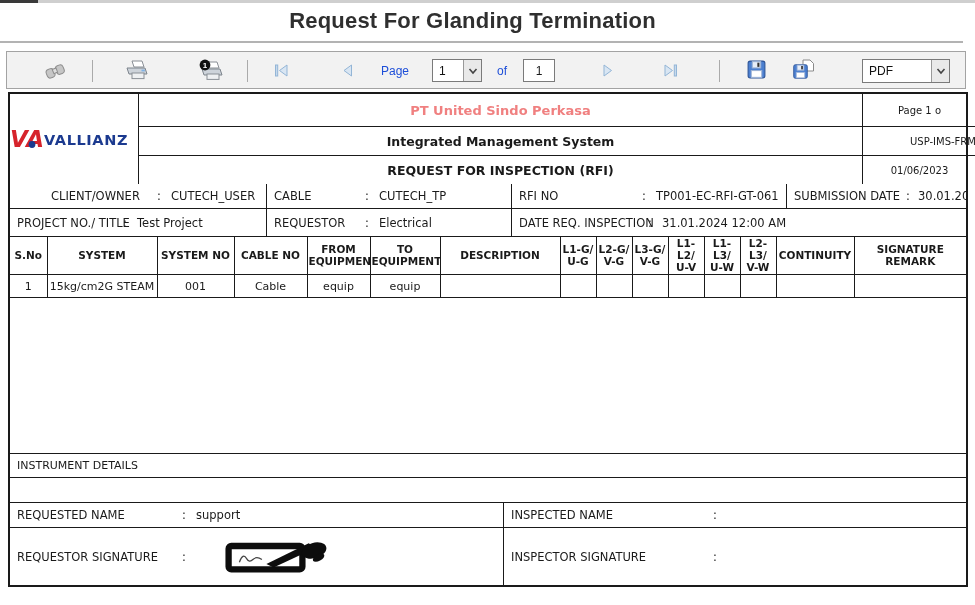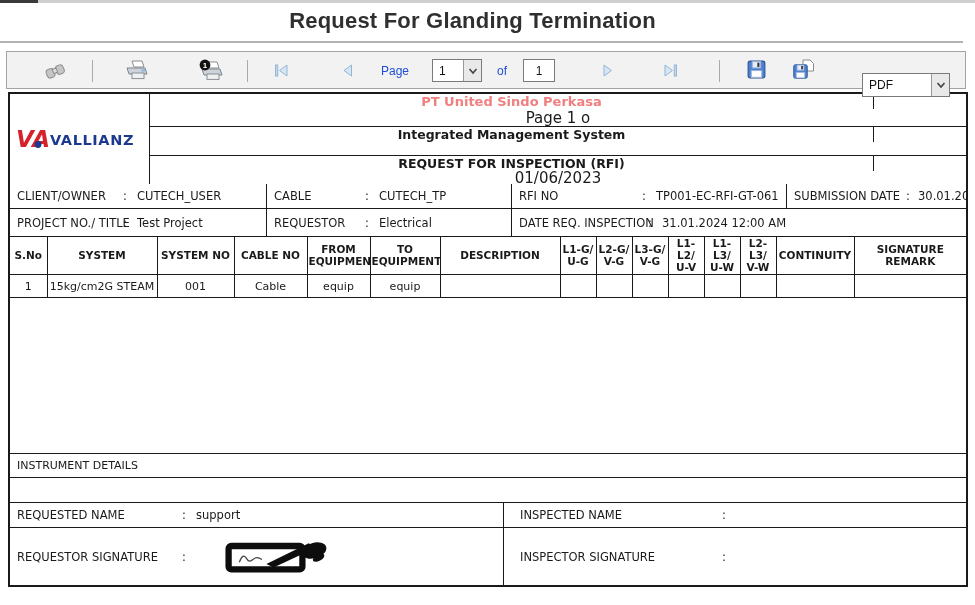--- a/index.html
+++ b/index.html
@@ -26,24 +26,24 @@
   .dd .dd-btn{ width:18px; background:#e9e9e9; border-left:1px solid #999;
                display:flex; align-items:center; justify-content:center; }
   .numbox{ position:absolute; width:32px; height:23px; border:1px solid #7a7a7a; background:#fff;
            font-size:12px; text-align:center; padding-top:4px; }
 
   
   .page{ margin:3px 0 0 8px; width:960px; border:2px solid #1a1a1a; background:#fff; font-size:11.5px; }
   .hdr{ display:flex; height:90px; }
   .logo-cell{ width:140px; border-right:1px solid #1a1a1a; display:flex; align-items:center; justify-content:center; }
   .hdr-stack{ flex:1; display:flex; flex-direction:column; }
-  .hrow{ display:flex; border-bottom:1px solid #1a1a1a;flex-direction:column; }
+  .hrow{ display:flex; border-bottom:1px solid #1a1a1a; }
   .hrow:last-child{ border-bottom:none; }
   .hrow .mid{ width:724px; border-right:1px solid #1a1a1a; display:flex; align-items:center; justify-content:center; }
-  .hrow .rgt{ flex:1; display:flex; align-items:center; justify-content:center; overflow:hidden; white-space:nowrap; font-size:15px; }
+  .hrow .rgt{ flex:1; display:flex; align-items:center; justify-content:center; overflow:hidden; white-space:nowrap; font-size:10px; }
   .r1{ height:33px; } .r2{ height:29px;gap:47px; } .r3{ height:28px; }
   .company{ color:#f08080; font-weight:bold; font-size:13px; }
   .bold13{ font-weight:bold; font-size:12.5px; }
 
   .section-row{ height:26px; border-bottom:1px solid #1a1a1a; display:flex; align-items:center;
                 justify-content:center; font-weight:bold; font-size:12px; }
   .irow{ display:flex; border-bottom:1px solid #1a1a1a; }
   .rowA{ height:25px; } .rowB{ height:28px; }
   .cell{ display:flex; align-items:center; padding-left:7px; overflow:hidden; white-space:nowrap; }
   .cell .lbl{ flex:0 0 auto; }
@@ -56,21 +56,21 @@
   table.rfi tr > *:first-child{ border-left:none; }
   table.rfi tr > *:last-child{ border-right:none; }
   table.rfi thead th{ border-top:none; height:29px; font-size:10.5px; font-weight:bold;
                       text-align:center; white-space:pre-line; line-height:1.12; padding:1px; }
   table.rfi tbody td{ height:23px; font-size:11px; text-align:center; white-space:nowrap; }
 
   .filler{ height:155px; }
   .instr-row{ height:25px; border-top:1px solid #1a1a1a; border-bottom:1px solid #1a1a1a;
               display:flex; align-items:center; padding-left:7px; font-size:11px; }
   .instr-body{ height:25px; border-bottom:1px solid #1a1a1a; }
-  .srow{ display:flex; border-bottom:1px solid #1a1a1a;gap:9px; }
+  .srow{ display:flex; border-bottom:1px solid #1a1a1a; }
   .srow:last-child{ border-bottom:none; }
   .name-row{ height:25px; } .sig-row{ height:57px; }
   .half-l{ width:494px; border-right:1px solid #1a1a1a; }
   .half-r{ flex:1; }
   .sig-img{ margin-left:34px; }
 </style>
 </head>
 <body>
 
 <div class="screen">
@@ -190,21 +190,21 @@
           <g transform="translate(0,4) scale(0.85)">
             <rect x="2" y="2" width="16" height="16" rx="2" fill="#4b7fd0" stroke="#2c5396"></rect>
             <rect x="6" y="2.5" width="8" height="6" fill="#e8eef8" stroke="#9db3d6"></rect>
             <rect x="10.8" y="3.5" width="2" height="4" fill="#333"></rect>
             <rect x="5" y="11" width="10" height="6.5" fill="#fff" stroke="#9db3d6"></rect>
           </g>
         </svg>
       </span>
     </button>
 
-    <div class="dd" style="left:855px; top:21px; width:88px; height:24px;">
+    <div class="dd" style="left:855px; top:7px; width:88px; height:24px;">
       <span class="dd-val">PDF</span>
       <span class="dd-btn">
         <svg width="12" height="12" viewBox="0 0 12 12">
             <polyline points="2.5,4 6,8 9.5,4" fill="none" stroke="#444" stroke-width="1.6"></polyline>
           </svg>
       </span>
     </div>
   </div>
 
   <div class="page">
@@ -217,32 +217,33 @@
           <text x="34" y="21" font-family="DejaVu Sans, sans-serif" font-size="14.5" font-weight="bold" fill="#1b3a8f" letter-spacing="0.6">VALLIANZ</text>
         </svg>
       </div>
       <div class="hdr-stack">
         <div class="hrow r1">
           <div class="mid company">PT United Sindo Perkasa</div>
           <div class="rgt">Page 1 o</div>
         </div>
         <div class="hrow r2">
           <div class="mid bold13">Integrated Management System</div>
+          <div class="rgt">USP-IMS-FRM</div>
         </div>
         <div class="hrow r3">
           <div class="mid bold13">REQUEST FOR INSPECTION (RFI)</div>
           <div class="rgt">01/06/2023</div>
         </div>
       </div>
     </div>
 
 
     <div class="irow rowA">
       <div class="cell bR" style="width:257px;">
-        <span class="lbl" style="width:101px;">CLIENT/OWNER</span>
+        <span class="lbl" style="width:101px;margin-left:34px;">CLIENT/OWNER</span>
         <span class="colon">:</span>
         <span class="val">CUTECH_USER</span>
       </div>
       <div class="cell bR" style="width:245px;">
         <span class="lbl" style="width:86px;">CABLE</span>
         <span class="colon">:</span>
         <span class="val">CUTECH_TP</span>
       </div>
       <div class="cell bR" style="width:275px;">
         <span class="lbl" style="width:118px;">RFI NO</span>

